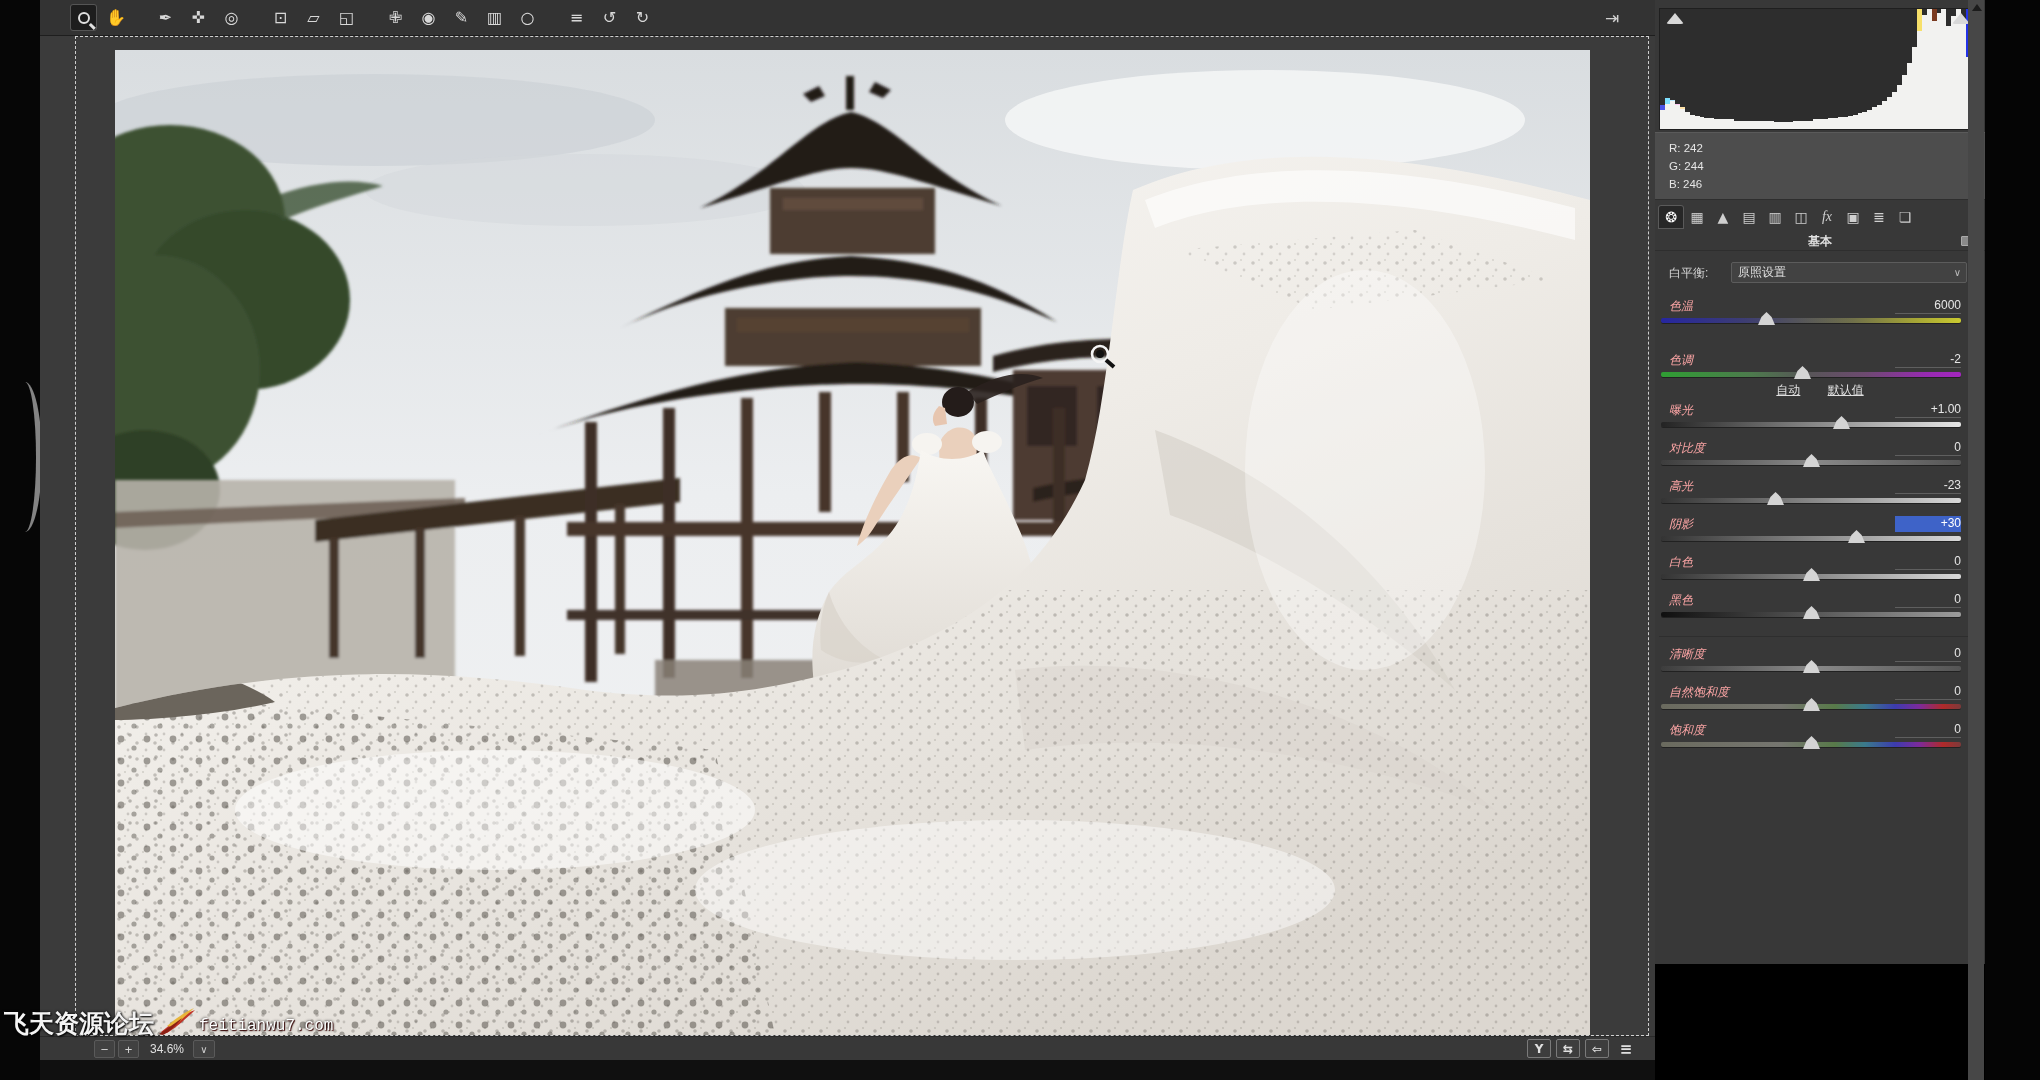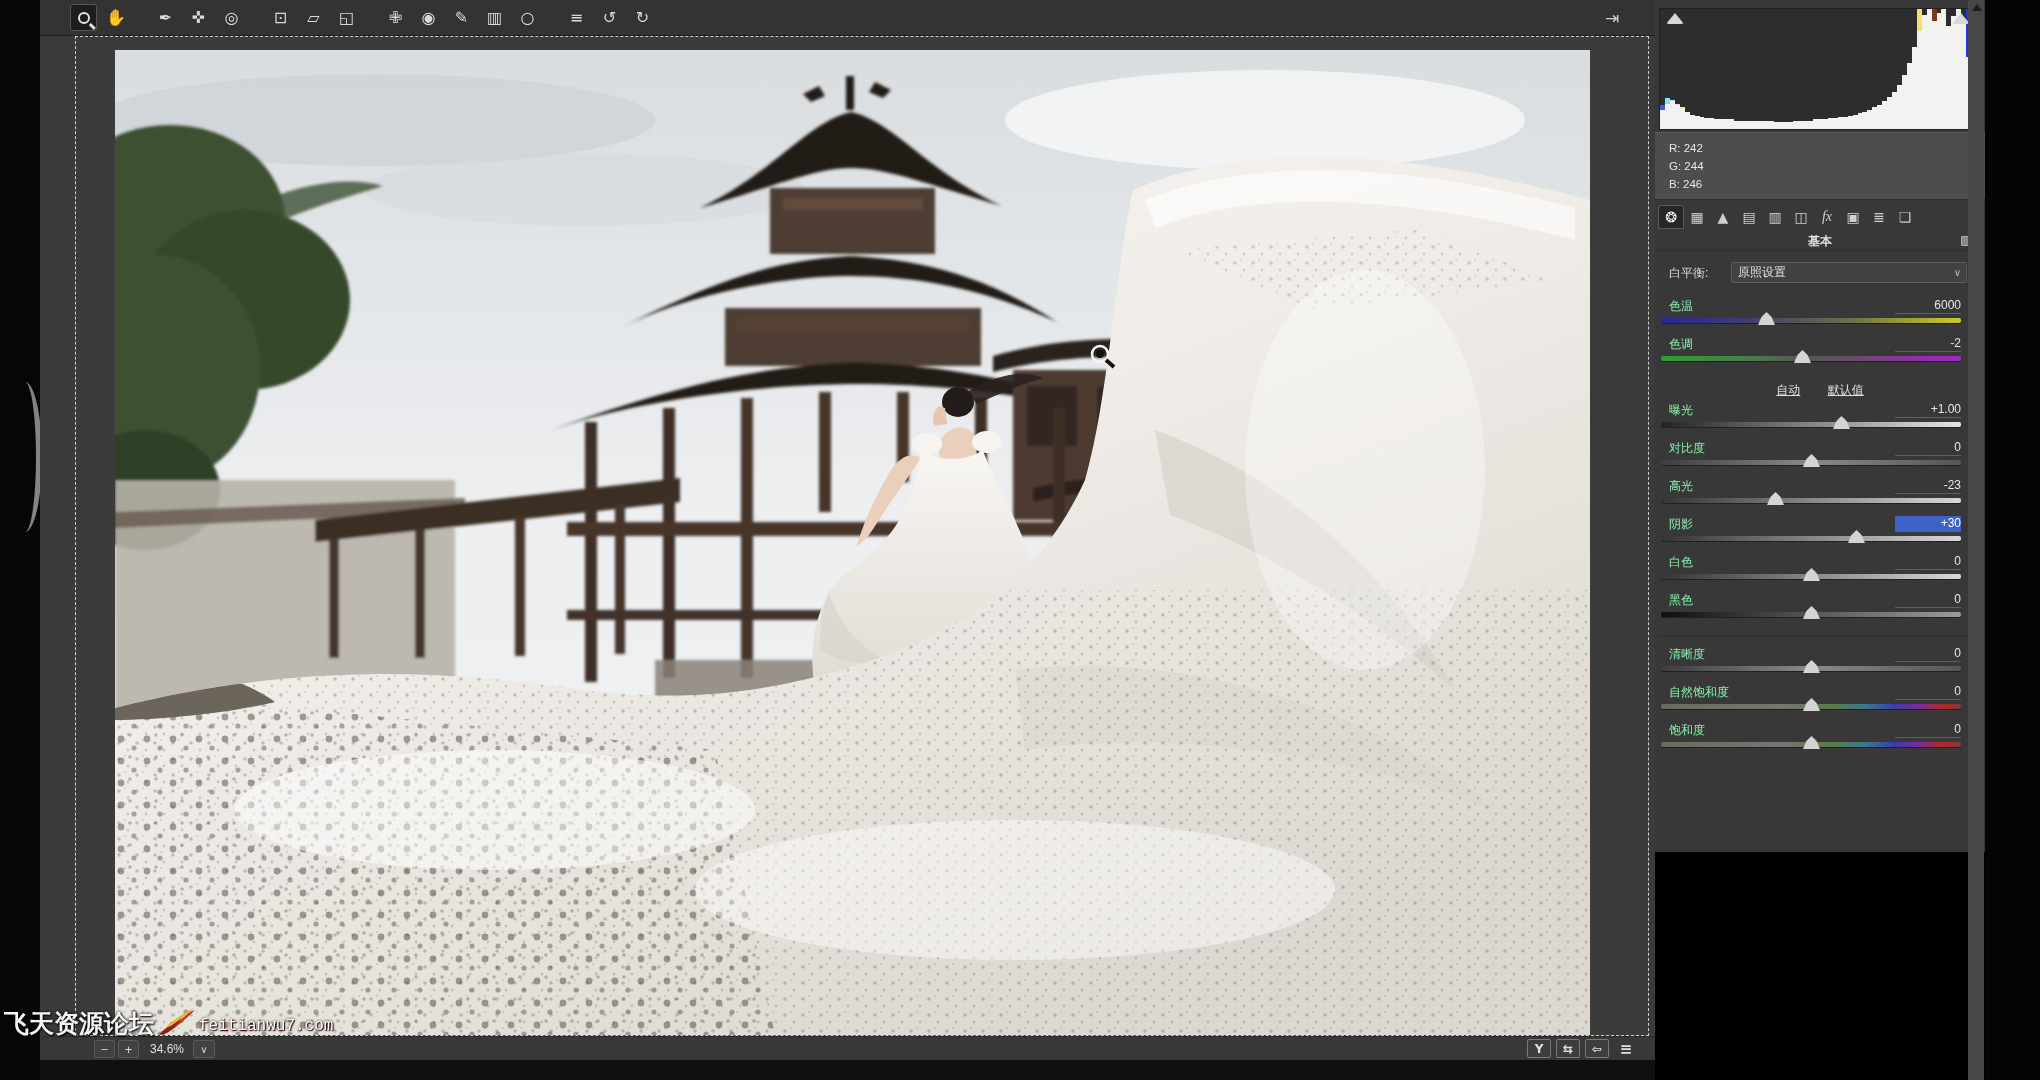--- a/index.html
+++ b/index.html
@@ -50,21 +50,21 @@
              display:flex; align-items:center; justify-content:center; font-size:10px; color:#cfcfcf; }
   #filename { left:0; right:0; top:4px; text-align:center; color:#e2e2e2; font-size:12px; letter-spacing:.5px; }
   #preview-btns { left:1487px; top:2px; display:flex; gap:5px; align-items:center; }
   .pbtn { min-width:24px; height:19px; padding:0 3px; background:#3d3d3d; border:1px solid #7a7a7a;
           border-radius:2px; color:#e0e0e0; font-size:12px; font-weight:bold;
           display:flex; align-items:center; justify-content:center; font-family:"DejaVu Sans",sans-serif; }
   .pbtn.noborder { border:none; background:none; font-size:15px; }
   #below-bar { left:0; top:1060px; width:1615px; height:20px; background:#101010; }
 
   
-  #panel-col { left:1655px; top:0; width:330px; height:852px; background:#383838; color:#d6d6d6; }
+  #panel-col { left:1655px; top:0; width:330px; height:964px; background:#383838; color:#d6d6d6; }
   #histogram { left:4px; top:8px; width:318px; height:122px; background:#2d2d2d;
                border:1px solid #1f1f1f; overflow:hidden; }
   #hist-bars { position:absolute; left:0; bottom:0; width:100%; height:100%; }
   .hbar { position:absolute; bottom:0; background:#f2f2f0; }
   .cbar { position:absolute; bottom:0; }
   .clip-tri { position:absolute; top:4px; width:0; height:0; border-left:9px solid transparent;
               border-right:9px solid transparent; border-bottom:11px solid #d8d8d8; border-radius:3px; }
   #info-strip { left:0; top:132px; width:330px; height:68px; background:#4d4d4d;
                 border-top:1px solid #5a5a5a; border-bottom:1px solid #2e2e2e; }
   #rgb-block { left:14px; top:6px; font-size:11.5px; line-height:18px; color:#e6e6e6; }
@@ -87,21 +87,21 @@
   #wb-select { left:76px; top:0; width:236px; height:21px; background:#424242;
                border:1px solid #5c5c5c; border-radius:2px; font-size:12px; color:#e0e0e0;
                display:flex; align-items:center; padding:0 6px; }
   #wb-chevron { position:absolute; right:5px; font-size:10px; color:#bbb; }
 
   #links-row { left:0; top:382px; width:330px; text-align:center; font-size:12px; }
   #links-row span { text-decoration:underline; margin:0 12px; color:#e0e0e0; }
 
   #sliders { left:0; top:298px; width:330px; }
   .srow { position:absolute; left:0; width:330px; height:36px; }
-  .slabel { position:absolute; left:14px; top:0; font-size:12px; color:#86efac; }
+  .slabel { position:absolute; left:14px; top:0; font-size:12px; color:#fca5a5;font-style:italic; }
   .svalue { position:absolute; right:24px; top:0; width:66px; text-align:right; font-size:12px;
             color:#e6e6e6; border-bottom:1px solid #5f5f5f; padding-bottom:1px; }
   .svalue.hl { background:#3e63c8; color:#fff; border-bottom-color:#3e63c8; }
   .strack { position:absolute; left:6px; top:20px; width:300px; height:5px; border-radius:2px;
             box-shadow:0 1px 0 rgba(0,0,0,.4); }
   .strack.temp { background:linear-gradient(90deg,#2626a0 0%,#3d3d72 28%,#55555a 46%,#70704a 64%,#a3a336 84%,#caca30 100%); }
   .strack.tint { background:linear-gradient(90deg,#2f9e33 0%,#4d7a4d 30%,#565656 48%,#6d4a70 68%,#962bb0 88%,#a426c0 100%); }
   .strack.exposure { background:linear-gradient(90deg,#232323,#e6e6e6); }
   .strack.neutral { background:linear-gradient(90deg,#343434,#d9d9d9); }
   .strack.dark { background:linear-gradient(90deg,#0f0f0f,#9c9c9c); }
@@ -438,21 +438,21 @@
     <span>默认值</span>
   </div>
 
   <div id="sliders" class="abs">
       <div class="srow" style="top: 0px;">
         <div class="slabel">色温</div>
         <div class="svalue">6000</div>
         <div class="strack temp"></div>
         <div class="sthumb" style="left: 111px;"></div>
       </div>
-      <div class="srow" style="top: 38px;">
+      <div class="srow" style="top: 54px;">
         <div class="slabel">色调</div>
         <div class="svalue">-2</div>
         <div class="strack tint"></div>
         <div class="sthumb" style="left: 147px;"></div>
       </div>
       <div class="srow" style="top: 104px;">
         <div class="slabel">曝光</div>
         <div class="svalue">+1.00</div>
         <div class="strack exposure"></div>
         <div class="sthumb" style="left: 186px;"></div>

